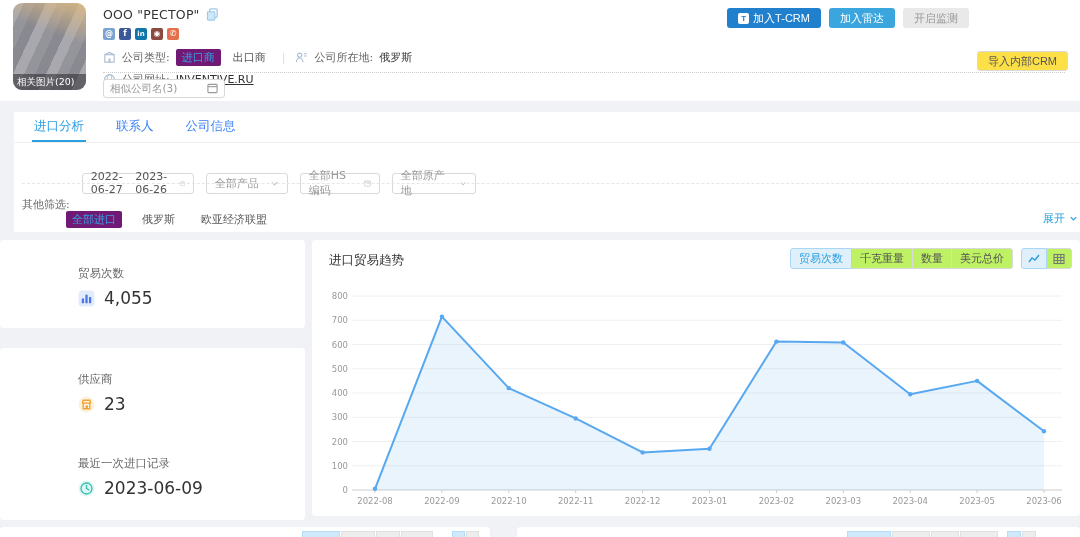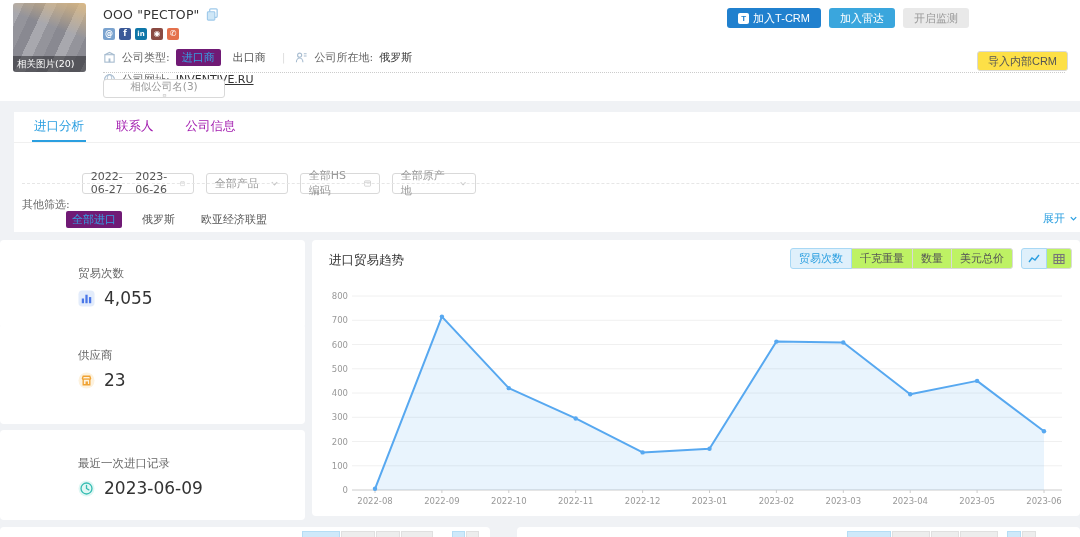--- a/index.html
+++ b/index.html
@@ -3,21 +3,21 @@
 <meta charset="utf-8">
 <style>
   * { box-sizing: border-box; margin: 0; padding: 0; }
   html,body { width:1080px; height:537px; }
   body { font-family:"DejaVu Sans","Liberation Sans",sans-serif; font-size:12px; color:#333; background:#f0f2f5; }
   .app { position:relative; width:1080px; height:537px; overflow:hidden; background:#f0f2f5; }
   .card { position:absolute; background:#fff; border-radius:4px; }
 
   
   .header { position:absolute; left:0; top:0; width:1080px; height:101px; background:#fff; }
-  .photo { position:absolute; left:13px; top:3px; width:73px; height:69px; border-radius:3px; overflow:hidden;
+  .photo { position:absolute; left:13px; top:3px; width:73px; height:87px; border-radius:9px; overflow:hidden;
            background:
              linear-gradient(200deg, rgba(222,186,130,.9) 0%, rgba(222,186,130,0) 38%),
              repeating-linear-gradient(115deg, #a8a8ae 0 10px, #94949b 10px 20px, #898991 20px 30px),
              #9a9aa1; }
   .photo-label { position:absolute; left:0; bottom:0; width:100%; height:16px; background:rgba(40,40,46,.55);
                  color:#fff; font-size:9.5px; line-height:16px; padding-left:4px; }
   .h-main { position:absolute; left:103px; top:7px; }
   .company-row { display:flex; align-items:center; gap:6px; }
   .company-name { font-size:12.5px; color:#333; letter-spacing:.2px; }
   .copy-ic { width:13px; height:13px; display:inline-block; }
@@ -28,34 +28,34 @@
   .info-row { display:flex; align-items:center; gap:6px; margin-top:9px; color:#666; font-size:11px; }
   .info-ic { width:13px; height:13px; opacity:.75; }
   .chip { padding:1px 6px; border-radius:2px; font-size:11px; }
   .chip.on { background:#701a75; color:#36a0e2; }
   .chip.off { color:#555; }
   .divider-v { color:#ddd; margin:0 4px; }
   .site-link { color:#333; text-decoration:underline; font-size:11px; }
   .dotted-sep { position:absolute; left:103px; top:72px; width:962px; border-top:1px dotted #ccc; }
   .similar-box { position:absolute; left:103px; top:79px; width:122px; height:19px; border:1px solid #d9d9d9;
                  border-radius:3px; display:flex; align-items:center; justify-content:space-between;
-                 padding:0 6px; color:#999; font-size:10.5px; background:#fff; cursor:pointer;flex-direction:column; }
+                 padding:0 6px; color:#999; font-size:10.5px; background:#fff; cursor:pointer; }
   .h-actions { position:absolute; right:12px; top:8px; display:flex; gap:8px; }
   .btn { height:20px; border-radius:3px; font-size:11px; padding:0 10px; display:flex; align-items:center; gap:4px;
          border:1px solid transparent; cursor:pointer; }
   .btn-primary { background:#2080ce; color:#fff; }
   .btn-secondary { background:#3aa6dd; color:#fff; }
   .btn-disabled { background:#e9e9e9; color:#999; }
   .btn-plain { background:#fde047; color:#555; border-color:#d9d9d9;margin-top:43px; }
   .tcrm-ic { width:11px; height:11px; background:#fff; border-radius:2px; color:#2080ce; font-size:8px; line-height:11px; text-align:center; font-weight:bold; }
 
   
   .band2 { position:absolute; left:14px; top:112px; width:1080px; height:120px; background:#fff; }
   .tabs { display:flex; gap:28px; padding-left:18px; border-bottom:1px solid #f0f0f0; height:31px; }
-  .tab { font-size:12.5px; color:#a21caf; padding:6px 2px 8px; cursor:pointer; }
+  .tab { font-size:12.5px; color:#3b82f6; padding:6px 2px 8px; cursor:pointer; }
   .tab.active { color:#2b9fe0; border-bottom:2px solid #2b9fe0; }
   .filter-row { position:absolute; left:8px; top:42px; display:flex; align-items:center; gap:12px; }
   .f-label { color:#666; font-size:11px;margin-top:43px; }
   .inputbox { height:21px; border:1px solid #d9d9d9; border-radius:3px; background:#fff; display:flex;
               align-items:center; gap:8px; padding:0 8px; font-size:11px; color:#555; cursor:pointer; }
   .inputbox .mut { color:#999; }
   .chev { width:9px; height:9px; opacity:.55; }
   .dashed-sep { position:absolute; left:8px; top:71px; width:1062px; border-top:1px dashed #e6e6e6; }
   .source-row { position:absolute; left:8px; top:79px; display:flex; align-items:center; gap:14px; font-size:11px; color:#555; }
   .sub-row { position:absolute; left:52px; top:99px; display:flex; align-items:center; gap:14px; font-size:11px; color:#555; }
@@ -225,21 +225,21 @@
           <rect x="0.5" y="0.5" width="17" height="17" rx="4" fill="#e3ecfb"></rect>
           <rect x="4" y="9" width="2.4" height="5" fill="#4a77e8"></rect>
           <rect x="7.8" y="5" width="2.4" height="9" fill="#4a77e8"></rect>
           <rect x="11.6" y="7.5" width="2.4" height="6.5" fill="#4a77e8"></rect>
         </svg>
         <span class="stat-value">4,055</span>
       </div>
     </div>
   </div>
 
-  <div class="card stat-card" style="top:324px; height:100px">
+  <div class="card stat-card" style="top:348px; height:100px">
     <div class="inner" style="padding-top:24px">
       <div class="stat-label">供应商</div>
       <div class="stat-value-row">
         <svg class="sicon" viewBox="0 0 18 18">
           <circle cx="9" cy="9" r="8.5" fill="#fdf2de"></circle>
           <path d="M4.5 7.5 L5.5 4.5 h7 l1 3" fill="none" stroke="#f0a232" stroke-width="1.4"></path>
           <path d="M4.5 7.5 h9" stroke="#f0a232" stroke-width="1.4"></path>
           <path d="M5.5 7.5 v6 h7 v-6" fill="none" stroke="#f0a232" stroke-width="1.4"></path>
           <rect x="8" y="10" width="2.5" height="3.5" fill="#f0a232"></rect>
         </svg>

